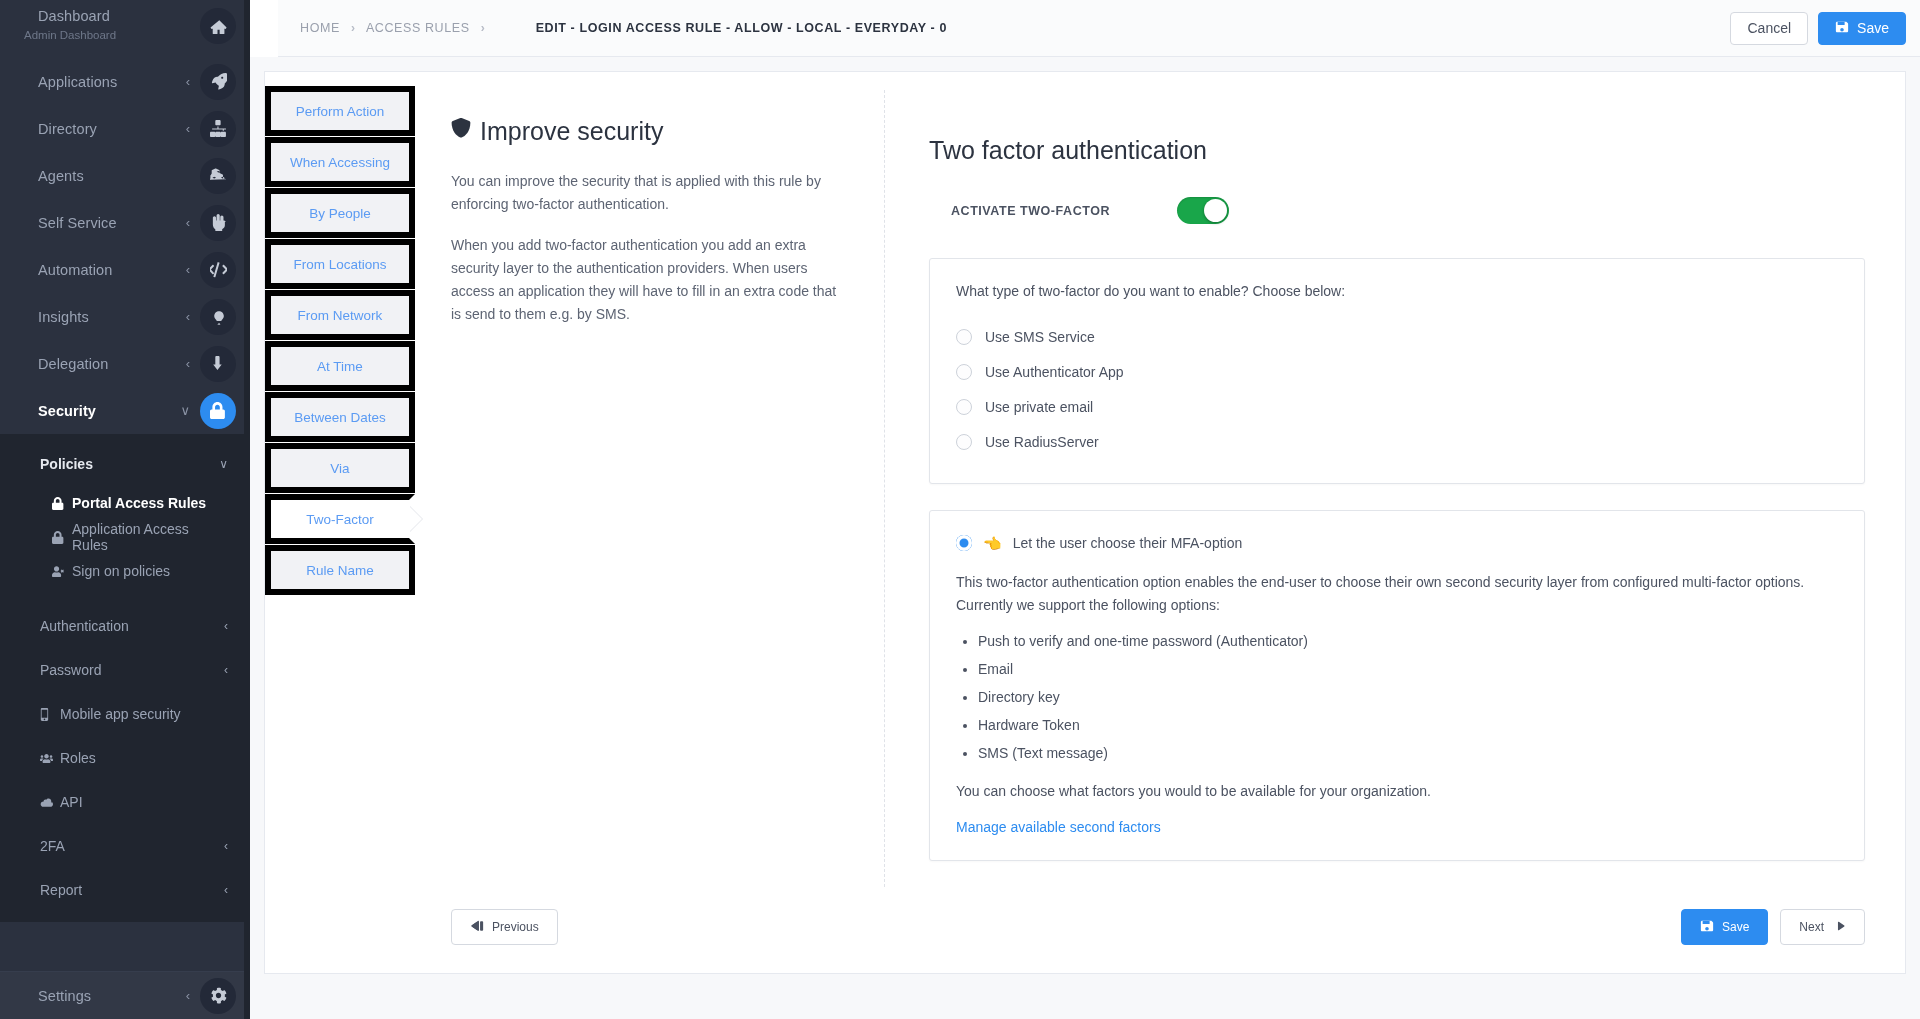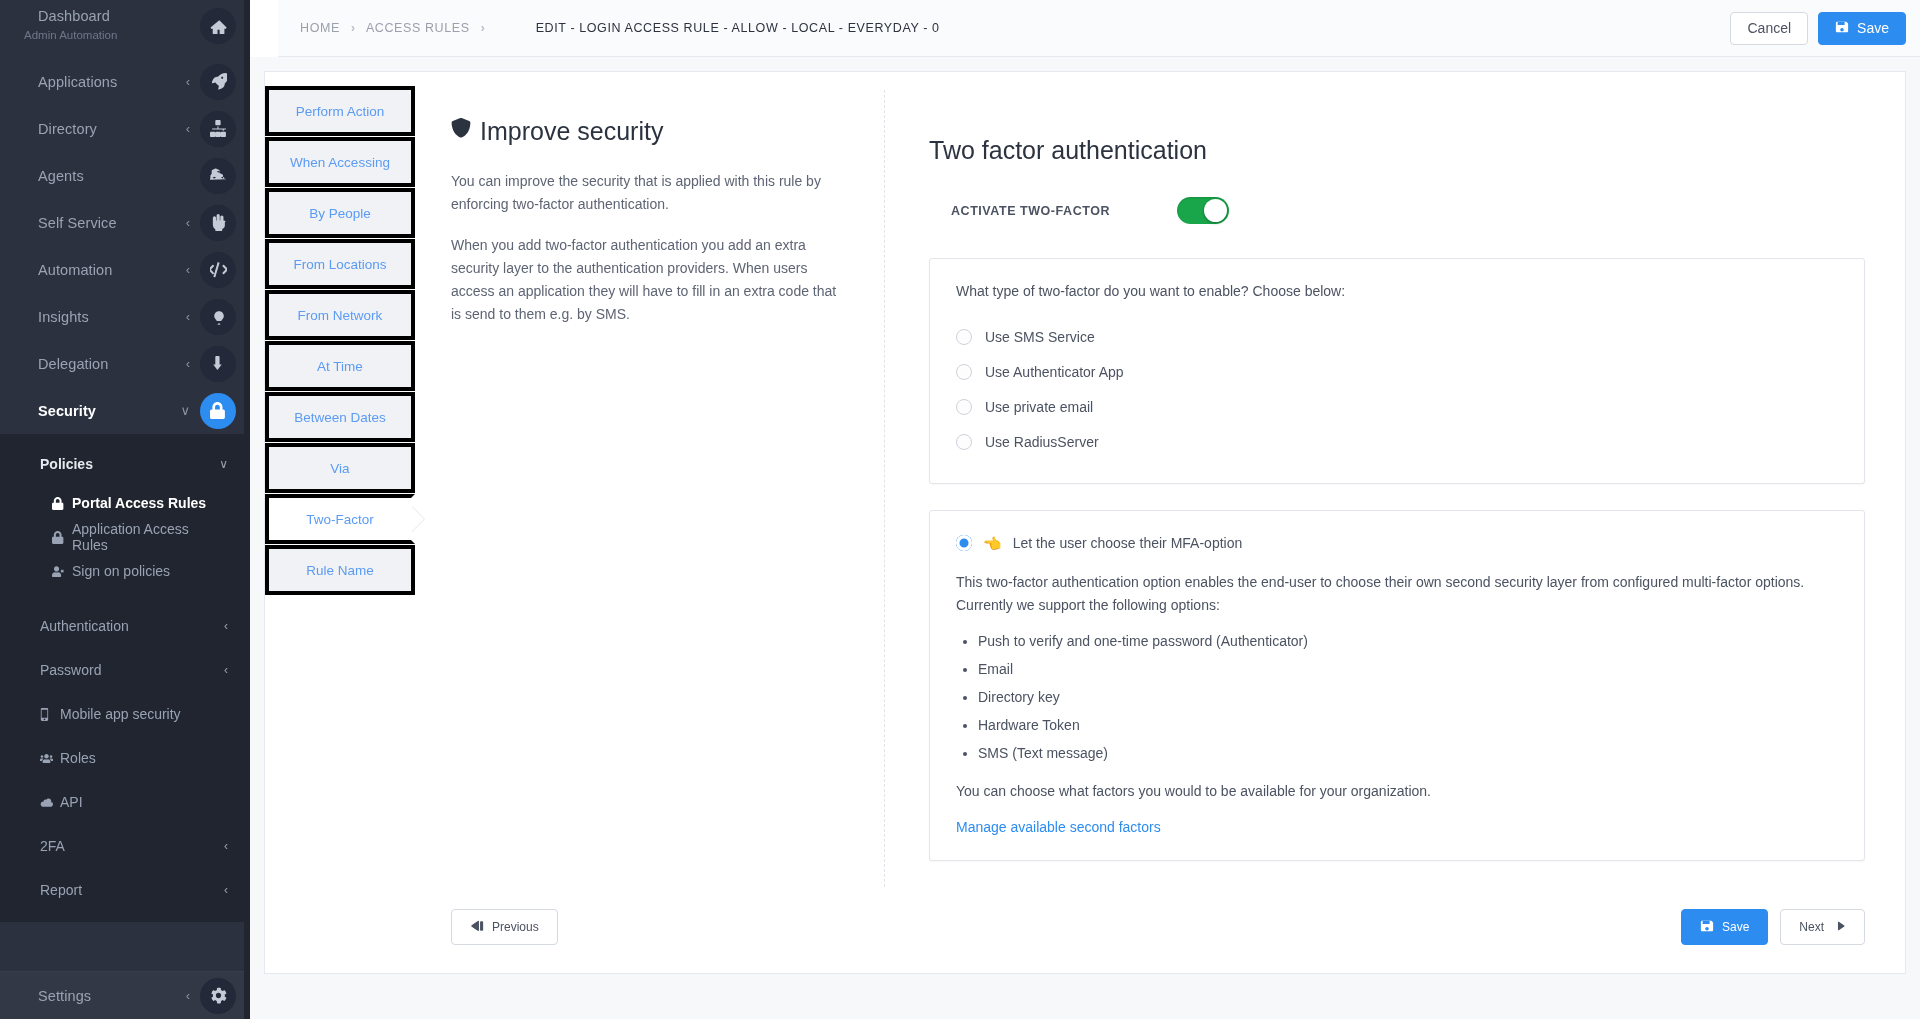--- a/index.html
+++ b/index.html
@@ -87,21 +87,21 @@
     border-bottom: 1px solid #e6e9ef;
     display: flex; align-items: center;
     padding: 0 14px 0 22px;
     margin-left: 28px;
   }
   .crumbs { display: flex; align-items: center; gap: 11px; flex: 1; }
   .crumb {
     font-size: 12.5px; letter-spacing: .6px;
     color: #9aa0ad; text-transform: uppercase; cursor: pointer;
   }
-  .crumb.cur { color: #2c3340; font-weight: normal; cursor: default; padding-left: 40px; }
+  .crumb.cur { color: #2c3340; font-weight: bold; cursor: default; padding-left: 40px; }
   .crumb-sep { color: #b7bcc7; font-size: 12px; font-weight: bold; }
   .btn {
     height: 33px; border-radius: 4px; border: 1px solid #d5d9e0;
     background: #ffffff; color: #4b5261;
     font-size: 14px; font-family: inherit;
     padding: 0 16px; cursor: pointer;
     display: inline-flex; align-items: center; gap: 8px;
   }
   .btn.primary {
     background: #2d8cf0; border-color: #2d8cf0; color: #ffffff;
@@ -124,21 +124,21 @@
     min-height: 822px;
     align-self: flex-start;
     width: 1642px;
   }
 
   
   .steps { width: 150px; min-width: 150px; padding-top: 14px; }
   .step {
     height: 50px; margin: 0 0 1px 0;
     background: #f1f2f5;
-    border: 4px solid #000000;
+    border: 6px solid #000000;
     display: flex; align-items: center; justify-content: center;
     color: #5b9bf3; font-size: 13.5px;
     cursor: pointer; position: relative;
   }
   .step.active {
     background: #ffffff;
     border-right-color: #ffffff;
     color: #5b9bf3;
     z-index: 2;
   }
@@ -245,21 +245,21 @@
 </style>
 </head>
 <body>
 
 <div class="app">
 
   <nav class="sidebar">
     <div class="sb-main" id="sb-main">
         <div class="sb-row first">
           <span class="sb-label">Dashboard</span>
-          <span class="sb-sub">Admin Automation</span>
+          <span class="sb-sub">Admin Dashboard</span>
           <span class="sb-chev"></span>
           <span class="sb-icon">
             <svg viewBox="0 0 512 512">
               <path d="M280 70L24 280c-6 5-7 14-2 20l22 26c5 6 14 7 20 2l18-15v153c0 9 7 16 16 16h112c9 0 16-7 16-16V352h64v114c0 9 7 16 16 16h112c9 0 16-7 16-16V313l18 15c6 5 15 4 20-2l22-26c5-6 4-15-2-20L280 70c-6-5-15-5-21 0z"></path>
             </svg>
           </span>
         </div>
         <div class="sb-row">
           <span class="sb-label">Applications</span>
           <span class="sb-chev">‹</span>

